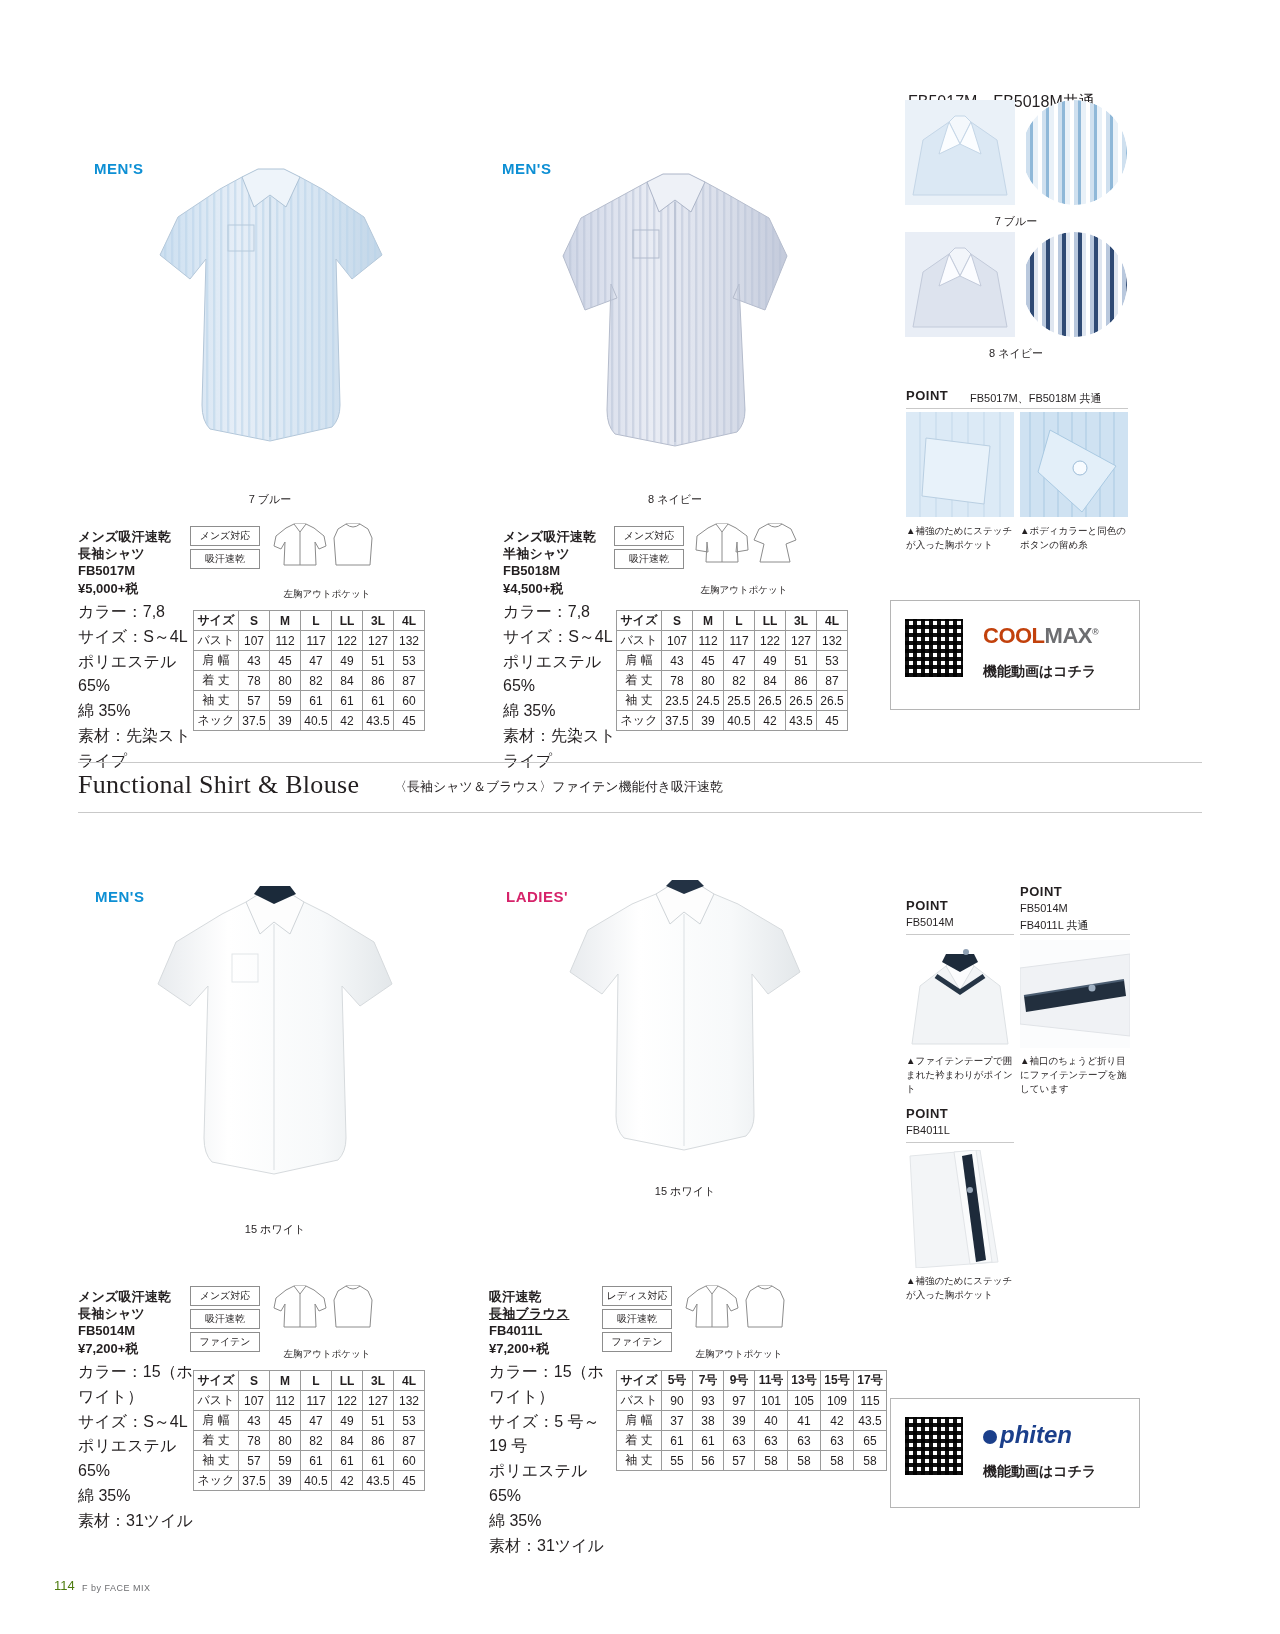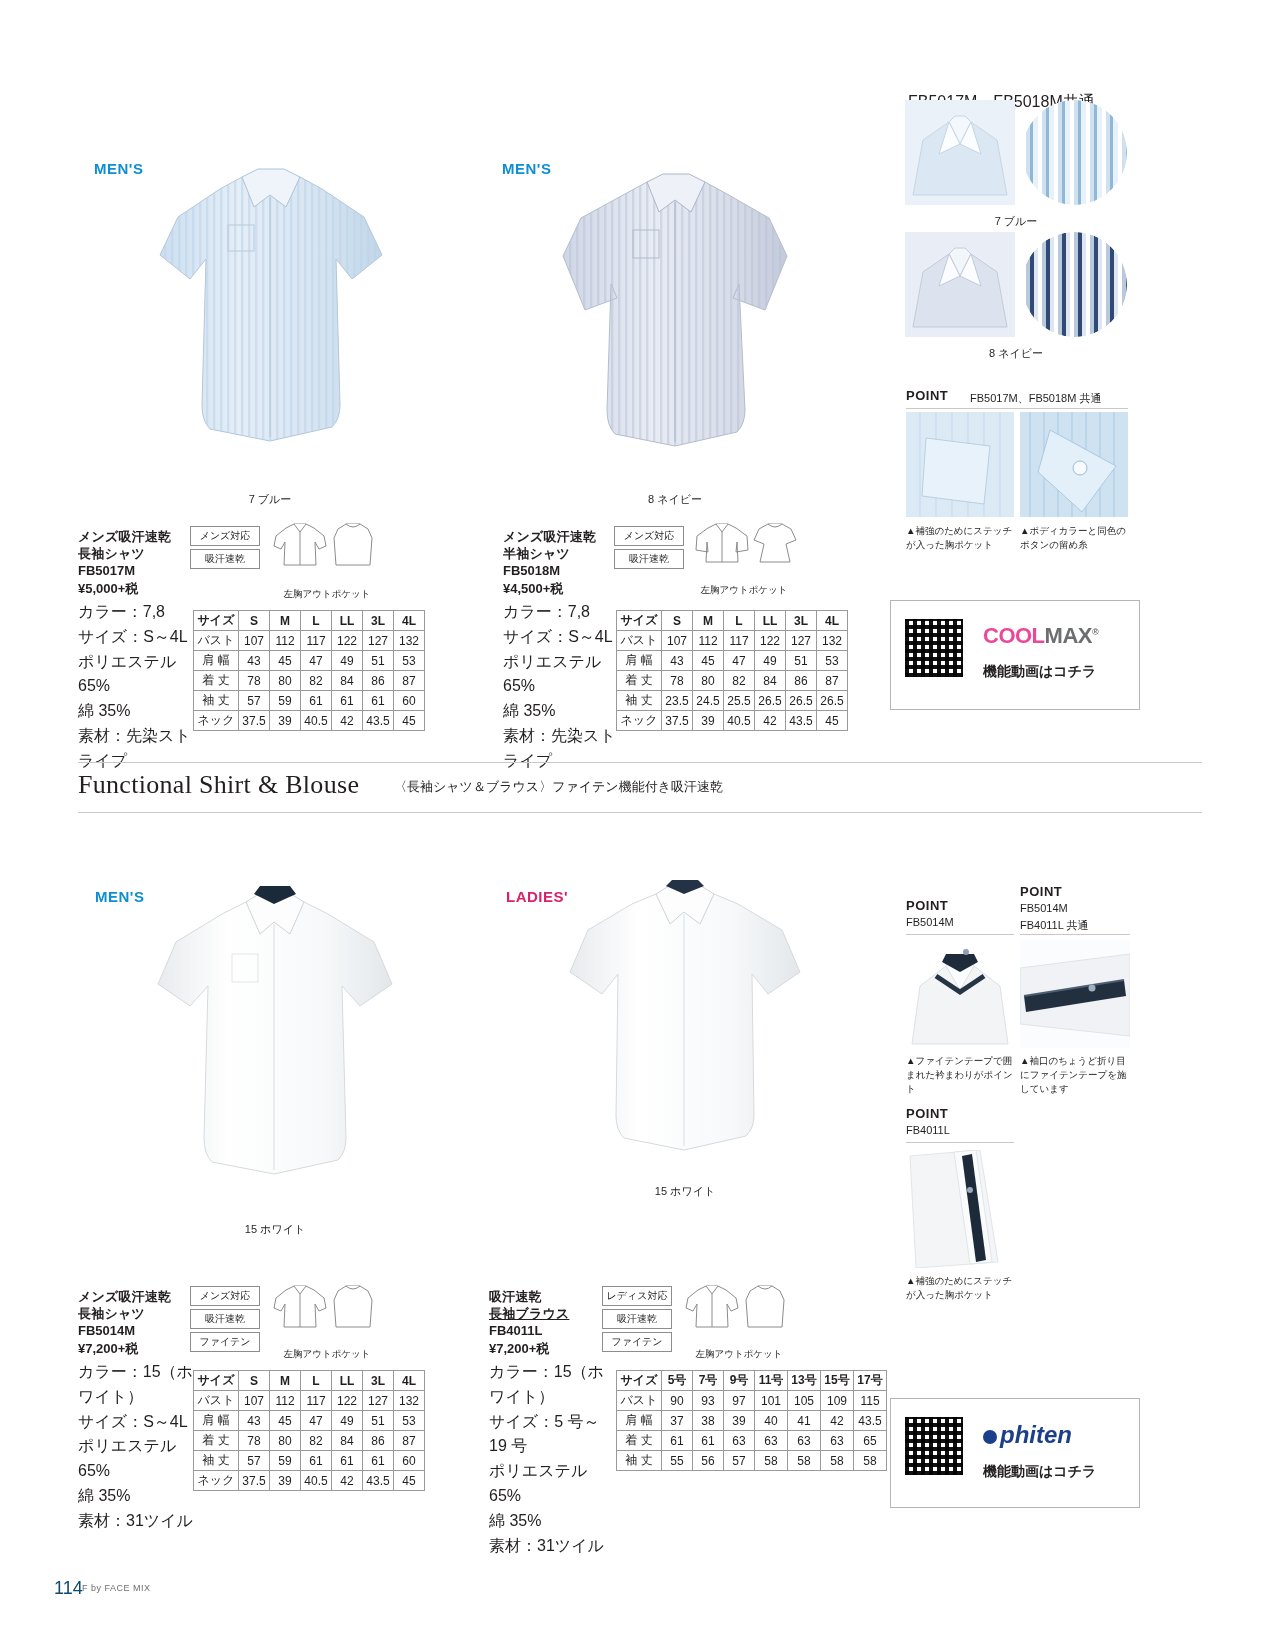--- a/index.html
+++ b/index.html
@@ -43,21 +43,21 @@
   
   .point-title{font-weight:bold;font-size:13px;letter-spacing:.5px;}
   .point-sub{font-size:11px;}
   .point-cap{font-size:9.5px;line-height:1.45;}
 
   .hr-line{background:#c9c9c9;height:1px;}
 
   .sec-title-en{font-family:"Liberation Serif","DejaVu Serif",serif;font-size:26px;letter-spacing:.3px;}
   .sec-title-jp{font-size:13px;}
 
-  .footer-num{font-size:18px;color:#0c4a6e;}
+  .footer-num{font-size:13px;color:#4d7c0f;}
   .footer-txt{font-size:9px;color:#6d6e71;letter-spacing:.5px;}
   .qr{
     width:58px;height:58px;
     background:
       repeating-linear-gradient(90deg,#111 0 4px,#fff 4px 8px),
       repeating-linear-gradient(0deg,#111 0 4px,#fff 4px 8px);
     background-blend-mode:multiply;
   }
   .framebox{border:1px solid #b5b5b5;background:#fff;}
 </style>
@@ -360,21 +360,21 @@
     <path d="M30 18 L96 54 L62 100 L18 60 Z" fill="#e3eff9" stroke="#a9c9e2"></path>
     <circle cx="60" cy="56" r="7" fill="#f7fbff" stroke="#9dbcd8"></circle>
   </svg>
 </div>
 <div class="abs point-cap" style="left:906px;top:524px;width:108px;">▲補強のためにステッチが入った胸ポケット</div>
 <div class="abs point-cap" style="left:1020px;top:524px;width:110px;">▲ボディカラーと同色のボタンの留め糸</div>
 
 <div class="abs framebox" style="left:890px;top:600px;width:248px;height:108px;">
   <div class="abs qr" style="left:14px;top:18px;"></div>
   <div class="abs" style="left:92px;top:22px;font-size:22px;font-weight:bold;letter-spacing:-.5px;">
-    <span style="color:#ec4899;">COOL</span><span style="color:#6d6e71;">MAX</span><span style="font-size:9px;vertical-align:super;color:#6d6e71;">®</span>
+    <span style="color:#c2410c;">COOL</span><span style="color:#6d6e71;">MAX</span><span style="font-size:9px;vertical-align:super;color:#6d6e71;">®</span>
   </div>
   <div class="abs" style="left:92px;top:62px;font-size:14px;font-weight:bold;">機能動画はコチラ</div>
 </div>
 
 <div class="abs hr-line" style="left:78px;top:762px;width:1124px;"></div>
 <div class="abs sec-title-en" style="left:78px;top:770px;">Functional Shirt &amp; Blouse</div>
 <div class="abs sec-title-jp" style="left:394px;top:778px;">〈長袖シャツ＆ブラウス〉ファイテン機能付き吸汗速乾</div>
 <div class="abs hr-line" style="left:78px;top:812px;width:1124px;"></div>
 
 <div class="abs gender mens" style="left:95px;top:888px;">MEN'S</div>

